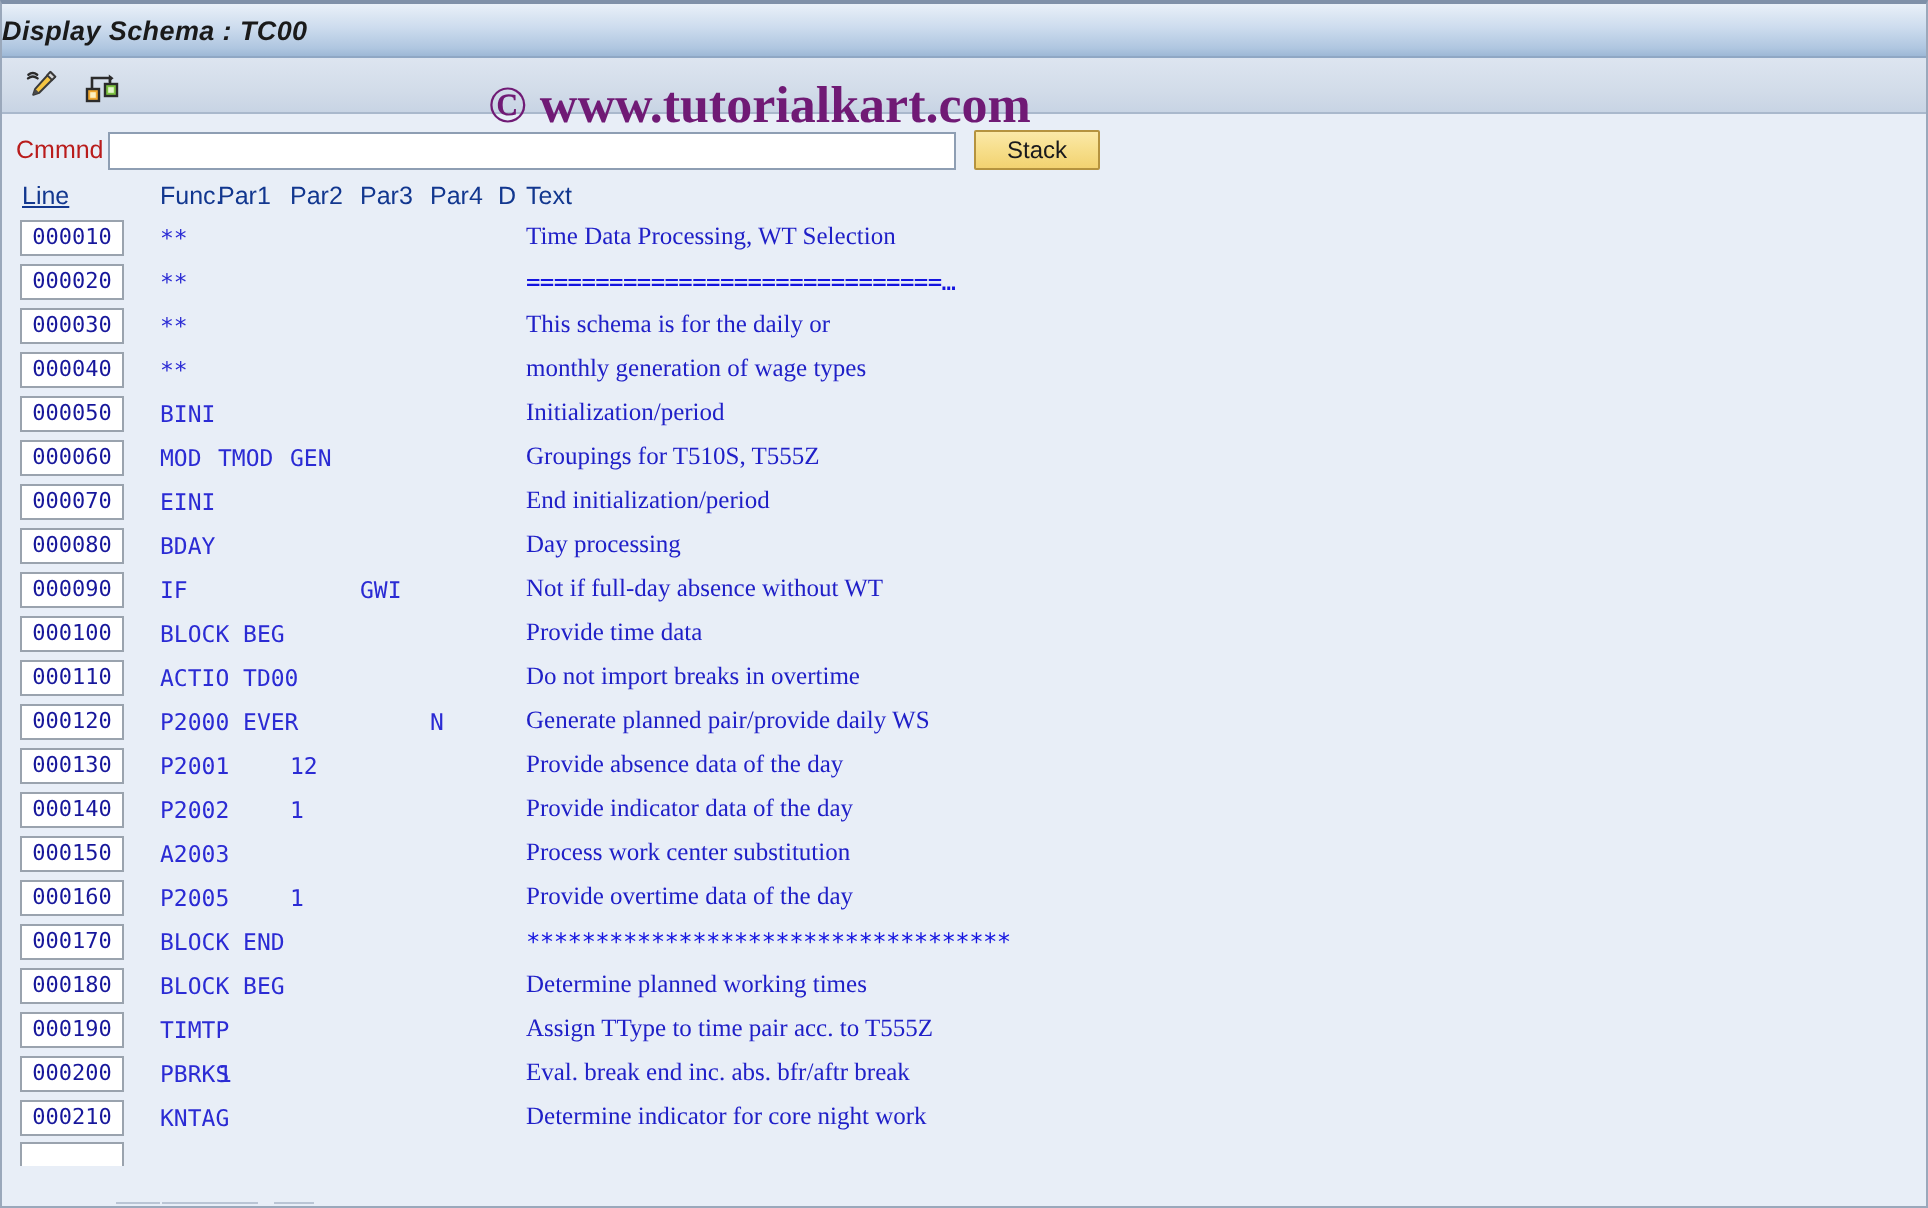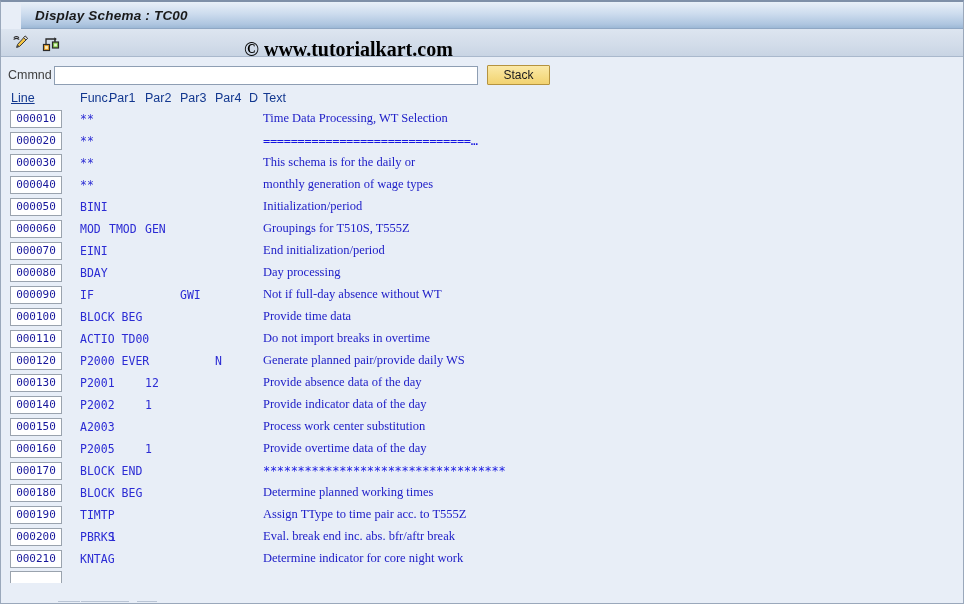--- a/index.html
+++ b/index.html
@@ -28,22 +28,21 @@
 
   
   #title-bar {
     position: relative;
     height: 27px;
     box-sizing: border-box;
     background: linear-gradient(to bottom, #e9f0f8 0%, #cddcee 45%, #afc6e0 85%, #9db8d6 100%);
     border-bottom: 1px solid #8fa7c4;
     display: flex;
     align-items: center;
-    padding-left: 14px;
-    margin-left: 20px;
+    padding-left: 0;
   }
   #title-bar .title-text {
     font-family: "Liberation Sans", sans-serif;
     font-size: 13.5px;
     font-weight: bold;
     font-style: italic;
     color: #1a1a1a;
     letter-spacing: 0.2px;
     white-space: nowrap;
   }
@@ -70,40 +69,40 @@
     box-sizing: border-box;
     cursor: default;
   }
 
   
   #watermark {
     position: absolute;
     left: 243px;
     top: 36px;
     font-family: "Liberation Serif", serif;
-    font-size: 20px;
+    font-size: 26px;
     font-weight: bold;
-    color: #000000;
+    color: #701a75;
     white-space: nowrap;
     pointer-events: none;
     user-select: none;
   }
 
   
   #command-row {
     position: relative;
     height: 26px;
     margin-top: 5px;
     display: flex;
     align-items: center;
     padding-left: 7px;
   }
   #cmd-label {
     font-size: 12.5px;
-    color: #404040;
+    color: #b91c1c;
     width: 46px;
     white-space: nowrap;
   }
   #cmd-input {
     width: 424px;
     height: 19px;
     box-sizing: border-box;
     border: 1px solid #8e9eb3;
     background: #ffffff;
     font-family: "Liberation Sans", sans-serif;

